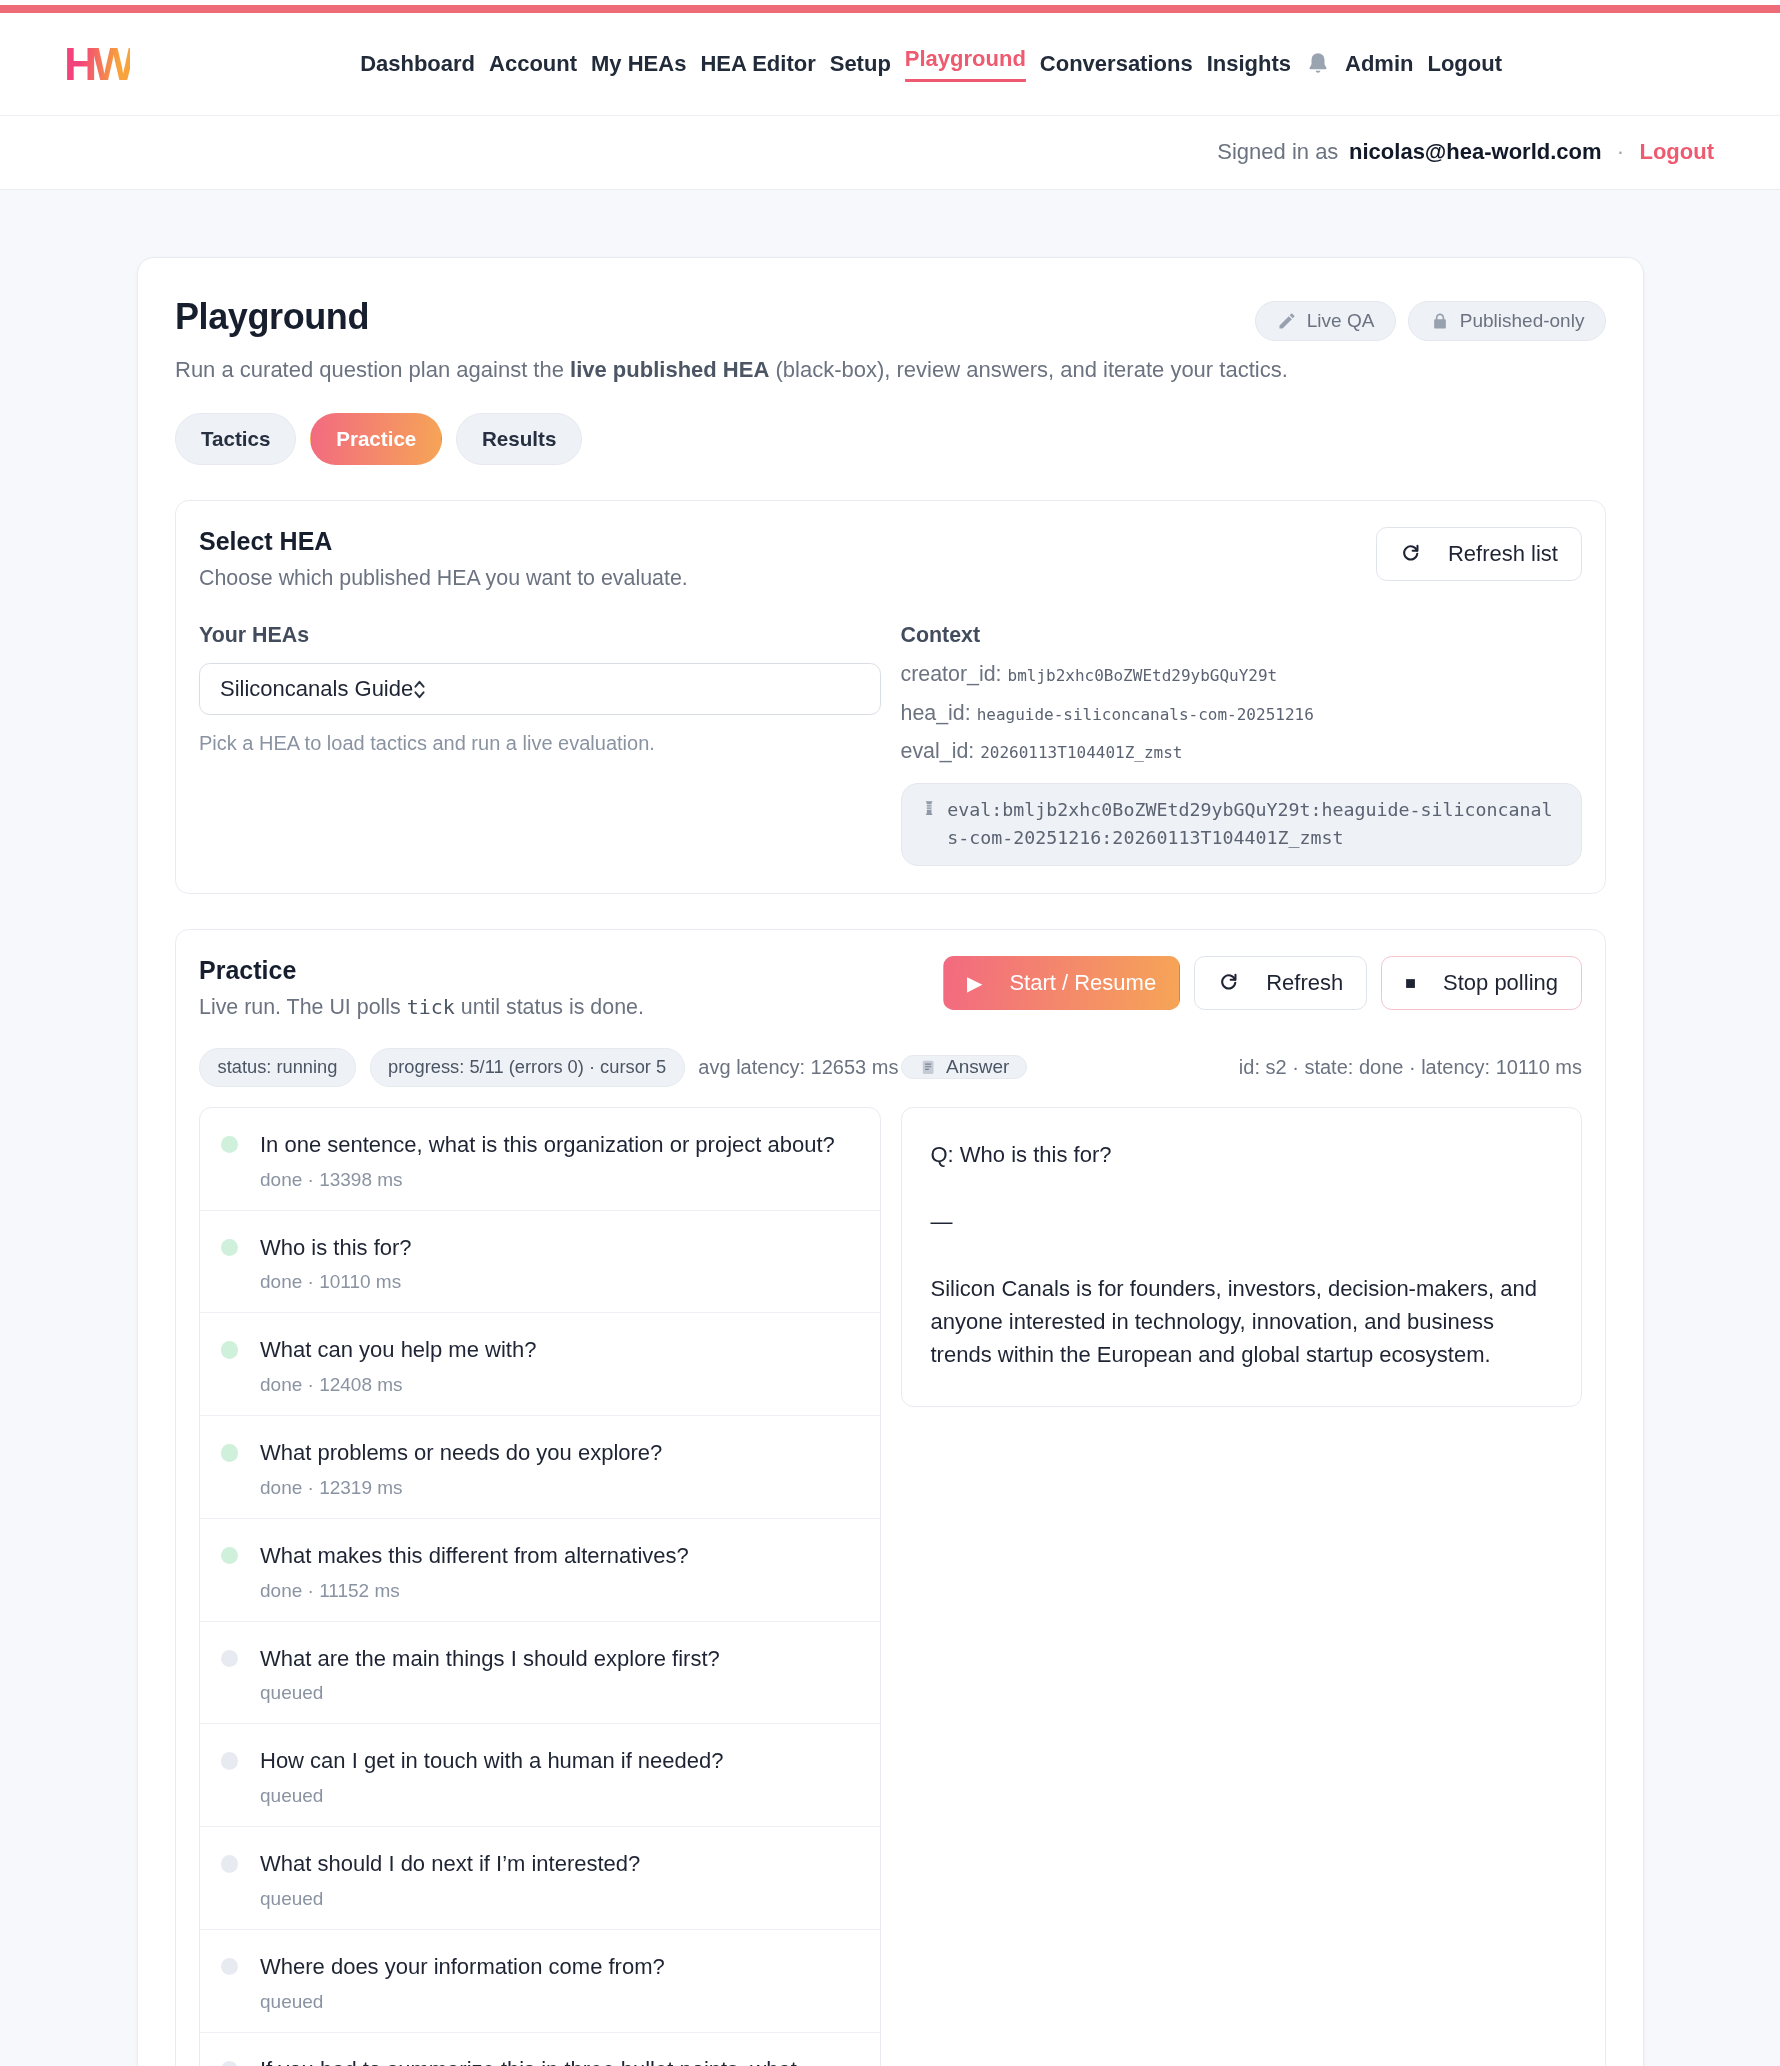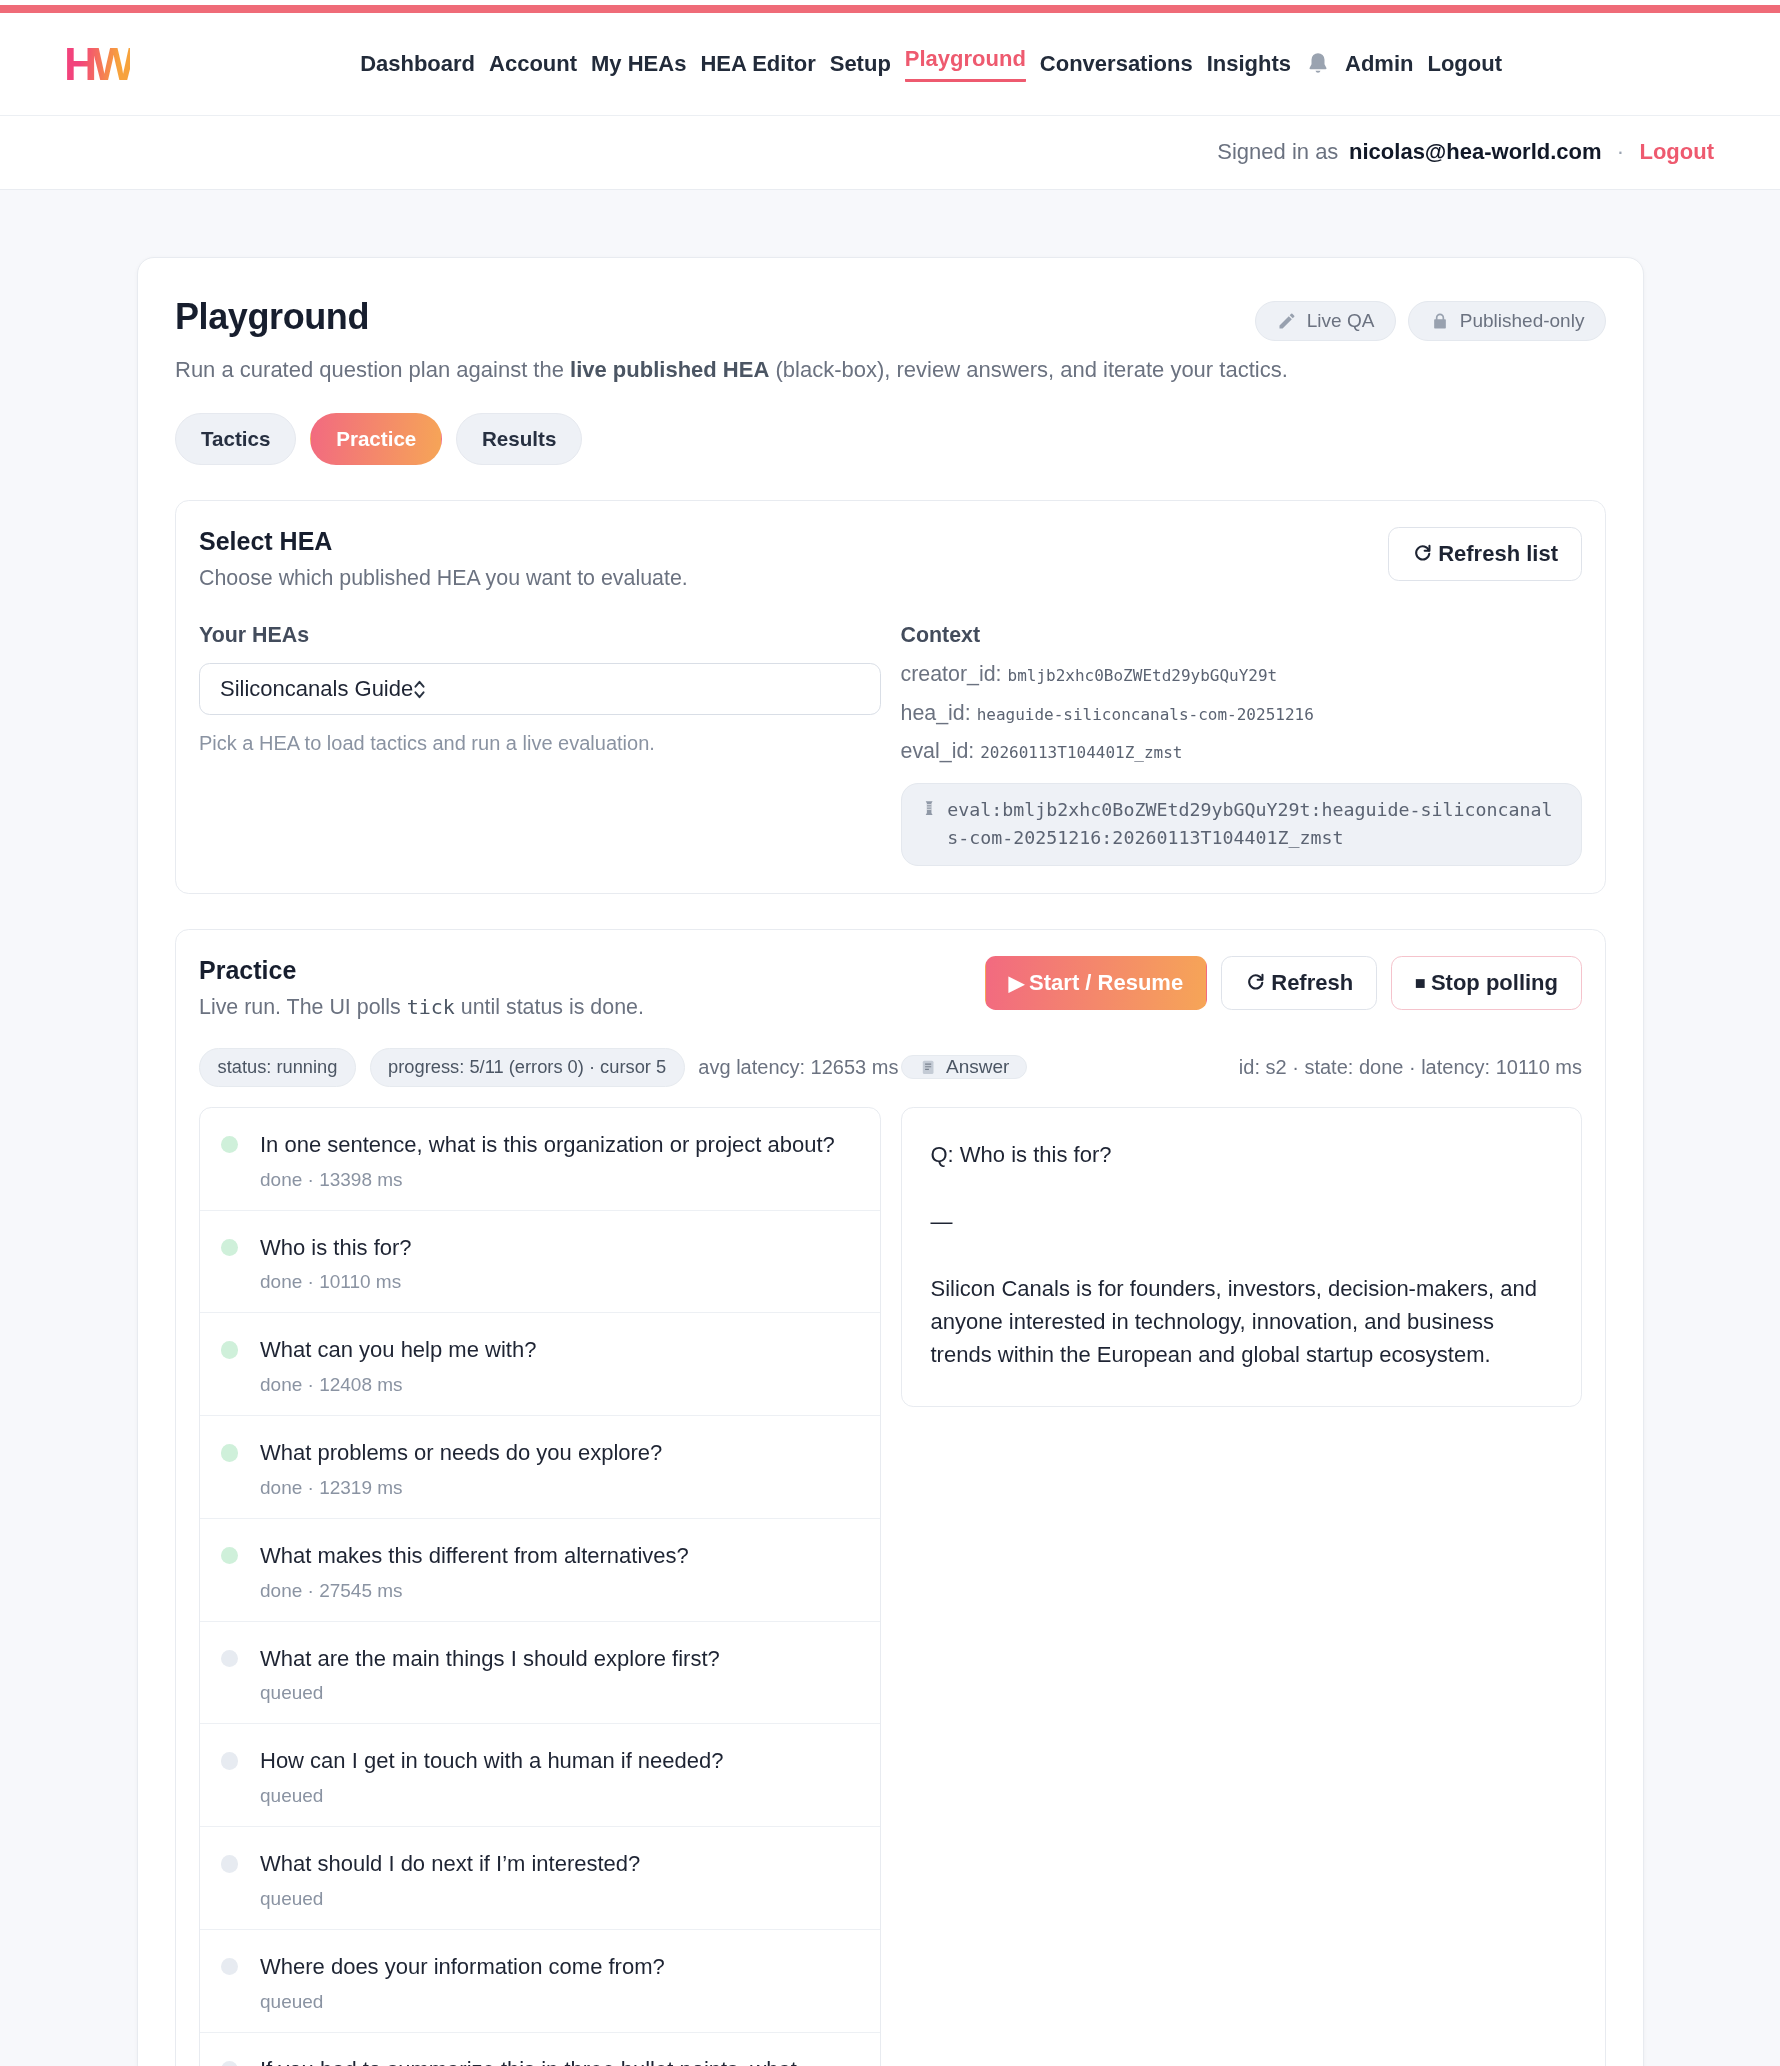--- a/index.html
+++ b/index.html
@@ -80,22 +80,22 @@
   .panel {
     border: 0.8px solid #e8ebf0; border-radius: 13.7px;
     padding: 26px 23px 27.5px; margin-top: 35px; background: #fff;
   }
   .panel-head { display: flex; align-items: flex-start; justify-content: space-between; }
   .panel-title { font-size: 25px; font-weight: 700; color: #171e2e; }
   .panel-desc { margin-top: 10px; font-size: 21.4px; color: #6b7280; }
   .panel-desc code { font-family: "DejaVu Sans Mono", monospace; font-size: 20px; color: #4b5563; }
 
   .btn {
-    display: inline-flex; align-items: center; gap: 5px; cursor: pointer;
-    border-radius: 10.7px; font-size: 22px; font-weight: 700;
+    display: inline-flex; align-items: center; gap: 27px; cursor: pointer;
+    border-radius: 10.7px; font-size: 22px; font-weight: 400;
     padding: 13px 23px; border: 0.8px solid #dfe3ea; background: #fff; color: #1e2433;
     white-space: nowrap;
   }
   .btn-primary {
     background: linear-gradient(95deg, #f26a80, #f6a557);
     border-color: transparent; color: #fff;
   }
   .btn-stop { border-color: #f5c3cc; }
   .btn .glyph { font-size: 18.3px; line-height: 1; }
   .btn-primary .glyph { font-size: 20px; }
@@ -326,21 +326,21 @@
             <div class="qmeta">done · 12408 ms</div>
           </li>
           <li class="qitem done">
             <span class="qdot"></span>
             <div class="qtext">What problems or needs do you explore?</div>
             <div class="qmeta">done · 12319 ms</div>
           </li>
           <li class="qitem done">
             <span class="qdot"></span>
             <div class="qtext">What makes this different from alternatives?</div>
-            <div class="qmeta">done · 27545 ms</div>
+            <div class="qmeta">done · 11152 ms</div>
           </li>
           <li class="qitem queued">
             <span class="qdot"></span>
             <div class="qtext">What are the main things I should explore first?</div>
             <div class="qmeta">queued</div>
           </li>
           <li class="qitem queued">
             <span class="qdot"></span>
             <div class="qtext">How can I get in touch with a human if needed?</div>
             <div class="qmeta">queued</div>

